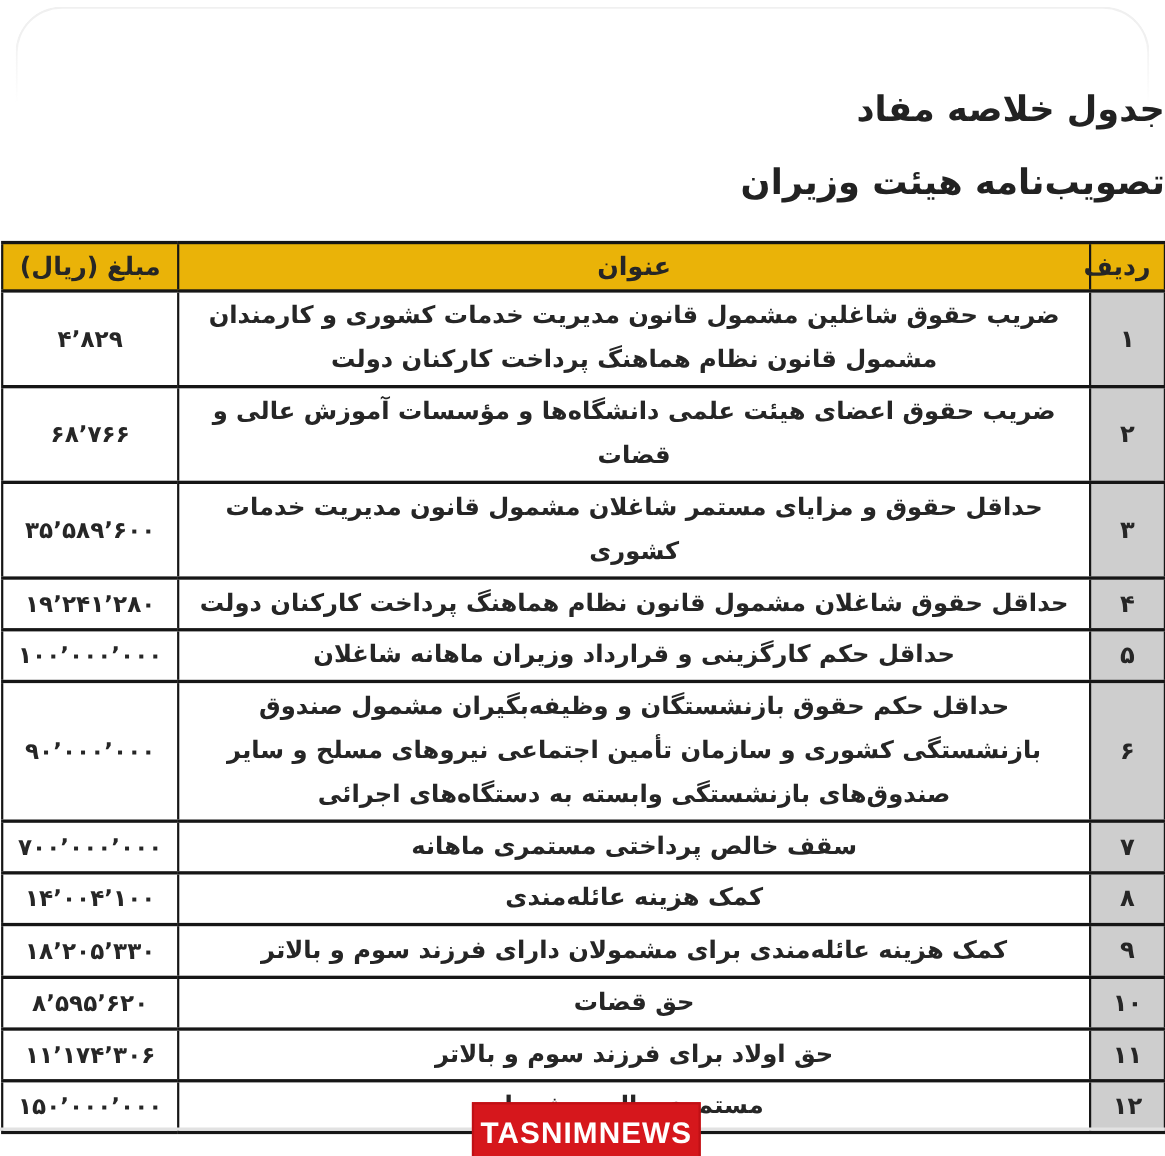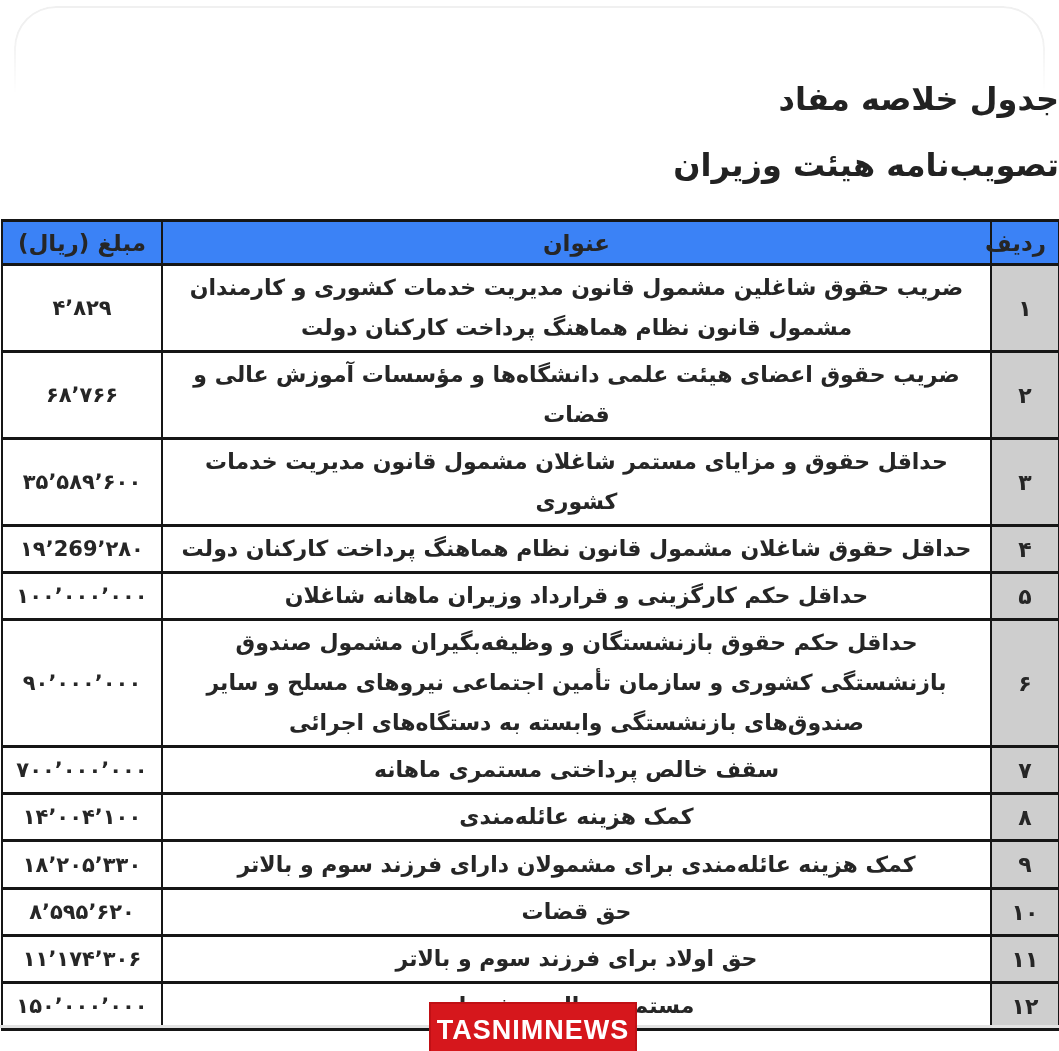--- a/index.html
+++ b/index.html
@@ -39,21 +39,21 @@
   table.summary col.c-title  { width:829px; }
   table.summary col.c-amount { width:160px; }
 
   table.summary th, table.summary td {
     border:2px solid #161616;
     border-top-width:3px; border-bottom-width:3px;
     text-align:center; vertical-align:middle;
     padding:2px 12px;
   }
   thead tr { height:44px; }
-  thead th { background:#3b82f6; font-size:23px; font-weight:bold; }
+  thead th { background:#eab308; font-size:23px; font-weight:bold; }
 
   td.row-num { background:#cecece; font-size:22px; font-weight:bold; padding:2px 4px; }
   td.row-title { font-size:22px; font-weight:bold; line-height:40px;margin-left:31px; }
   td.row-amount { font-size:21px; font-weight:bold; letter-spacing:0.5px; }
 
   tbody tr:nth-child(1)  { height:84px; }
   tbody tr:nth-child(2)  { height:51px; }
   tbody tr:nth-child(3)  { height:50px; }
   tbody tr:nth-child(4)  { height:46px; }
   tbody tr:nth-child(5)  { height:42px; }
@@ -112,21 +112,21 @@
       <td class="row-amount">۶۸٬۷۶۶</td>
     </tr>
     <tr>
       <td class="row-num">۳</td>
       <td class="row-title">حداقل حقوق و مزایای مستمر شاغلان مشمول قانون مدیریت خدمات کشوری</td>
       <td class="row-amount">۳۵٬۵۸۹٬۶۰۰</td>
     </tr>
     <tr>
       <td class="row-num">۴</td>
       <td class="row-title">حداقل حقوق شاغلان مشمول قانون نظام هماهنگ پرداخت کارکنان دولت</td>
-      <td class="row-amount">۱۹٬269٬۲۸۰</td>
+      <td class="row-amount">۱۹٬۲۴۱٬۲۸۰</td>
     </tr>
     <tr>
       <td class="row-num">۵</td>
       <td class="row-title">حداقل حکم کارگزینی و قرارداد وزیران ماهانه شاغلان</td>
       <td class="row-amount">۱۰۰٬۰۰۰٬۰۰۰</td>
     </tr>
     <tr>
       <td class="row-num">۶</td>
       <td class="row-title">حداقل حکم حقوق بازنشستگان و وظیفه‌بگیران مشمول صندوق بازنشستگی کشوری و سازمان تأمین اجتماعی نیروهای مسلح و سایر صندوق‌های بازنشستگی وابسته به دستگاه‌های اجرائی</td>
       <td class="row-amount">۹۰٬۰۰۰٬۰۰۰</td>

